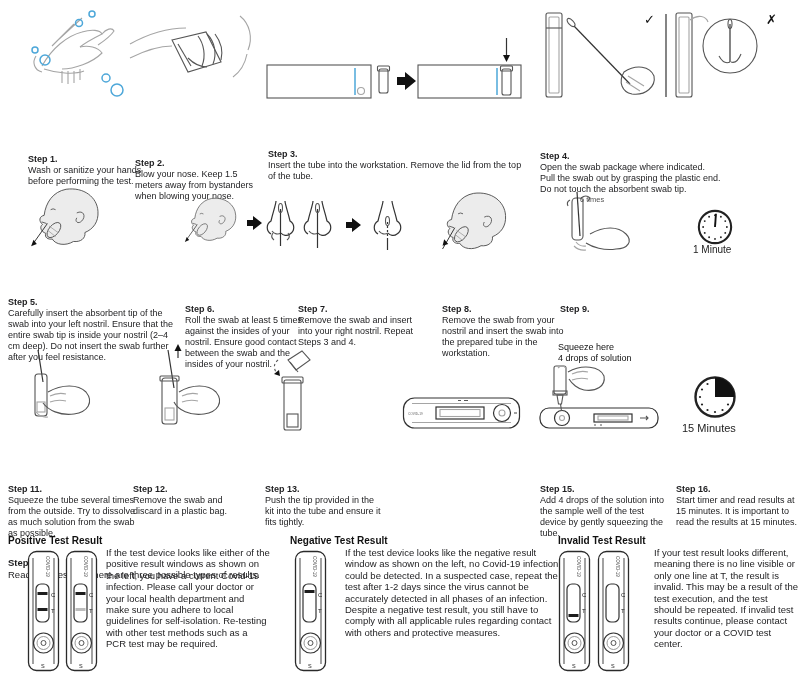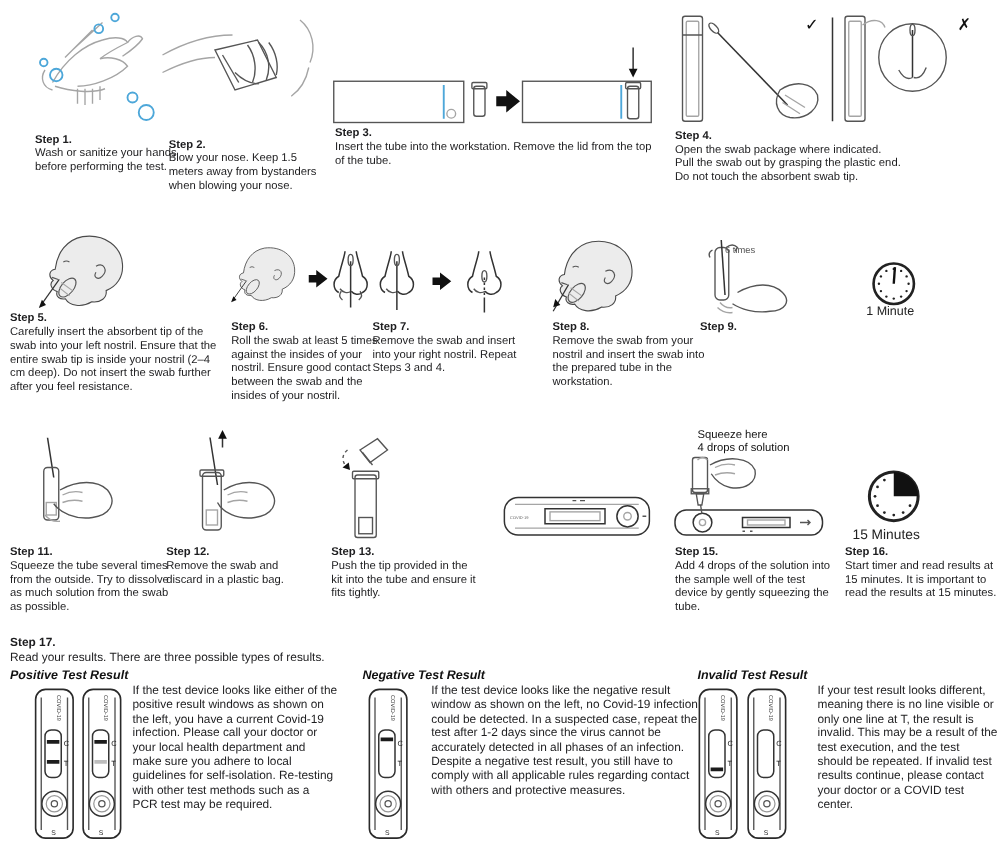--- a/index.html
+++ b/index.html
@@ -1,22 +1,22 @@
 <!DOCTYPE html>
 <html><head>
 <meta charset="utf-8">
 <style>
   html,body{margin:0;padding:0;background:#fff;}
   .sheet{position:relative;width:798px;height:674px;background:#fff;overflow:hidden;
          font-family:"Liberation Sans", sans-serif;color:#1d1d1f;}
   .abs{position:absolute;}
-  .cap{position:absolute;font-size:9px;line-height:1.22;color:#1d1d1f;}
+  .cap{position:absolute;font-size:9px;line-height:1.22;color:#1d1d1f;margin-top:48px;}
   .cap .t{font-weight:bold;display:block;}
   .cap .x{white-space:pre-line;display:block;}
-  .h-res{position:absolute;font-size:10px;font-weight:bold;color:#111;font-style:italic;}
+  .h-res{position:absolute;font-size:10px;font-weight:bold;color:#111;}
   .res-text{position:absolute;font-size:9.5px;line-height:1.2;color:#1d1d1f;}
   .small-label{position:absolute;font-size:7.5px;color:#555;}
   .clock-label{position:absolute;font-size:10px;color:#222;}
   .bold-label{position:absolute;font-size:9px;font-weight:normal;color:#111;line-height:1.25;}
   svg{display:block;}
   .ln{stroke:#555;fill:none;stroke-width:1.1;}
   .lt{stroke:#a5a5a5;fill:none;stroke-width:1.1;}
   .dk{stroke:#333;fill:none;stroke-width:1.2;}
   .blk{fill:#111;stroke:none;}
   .blue{stroke:#4da7d9;fill:none;stroke-width:1.5;}

